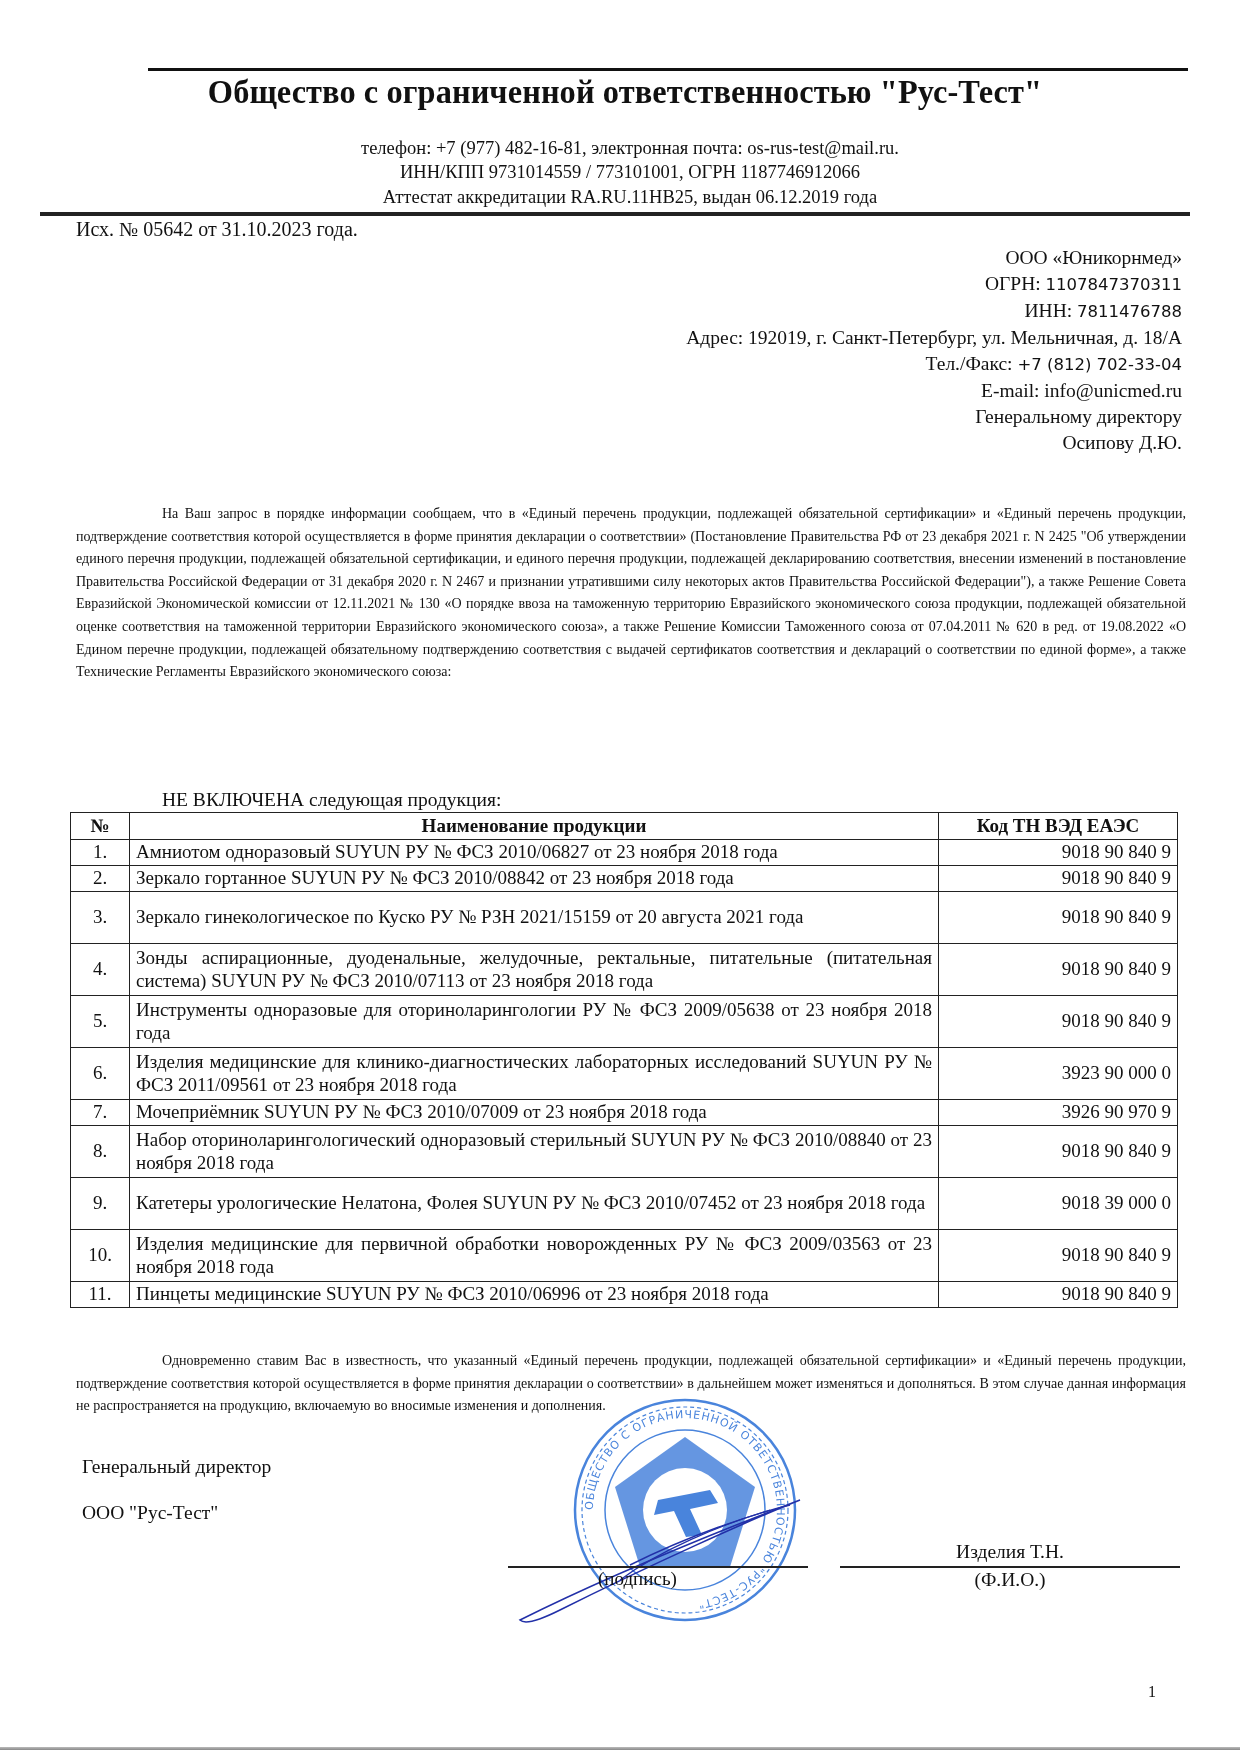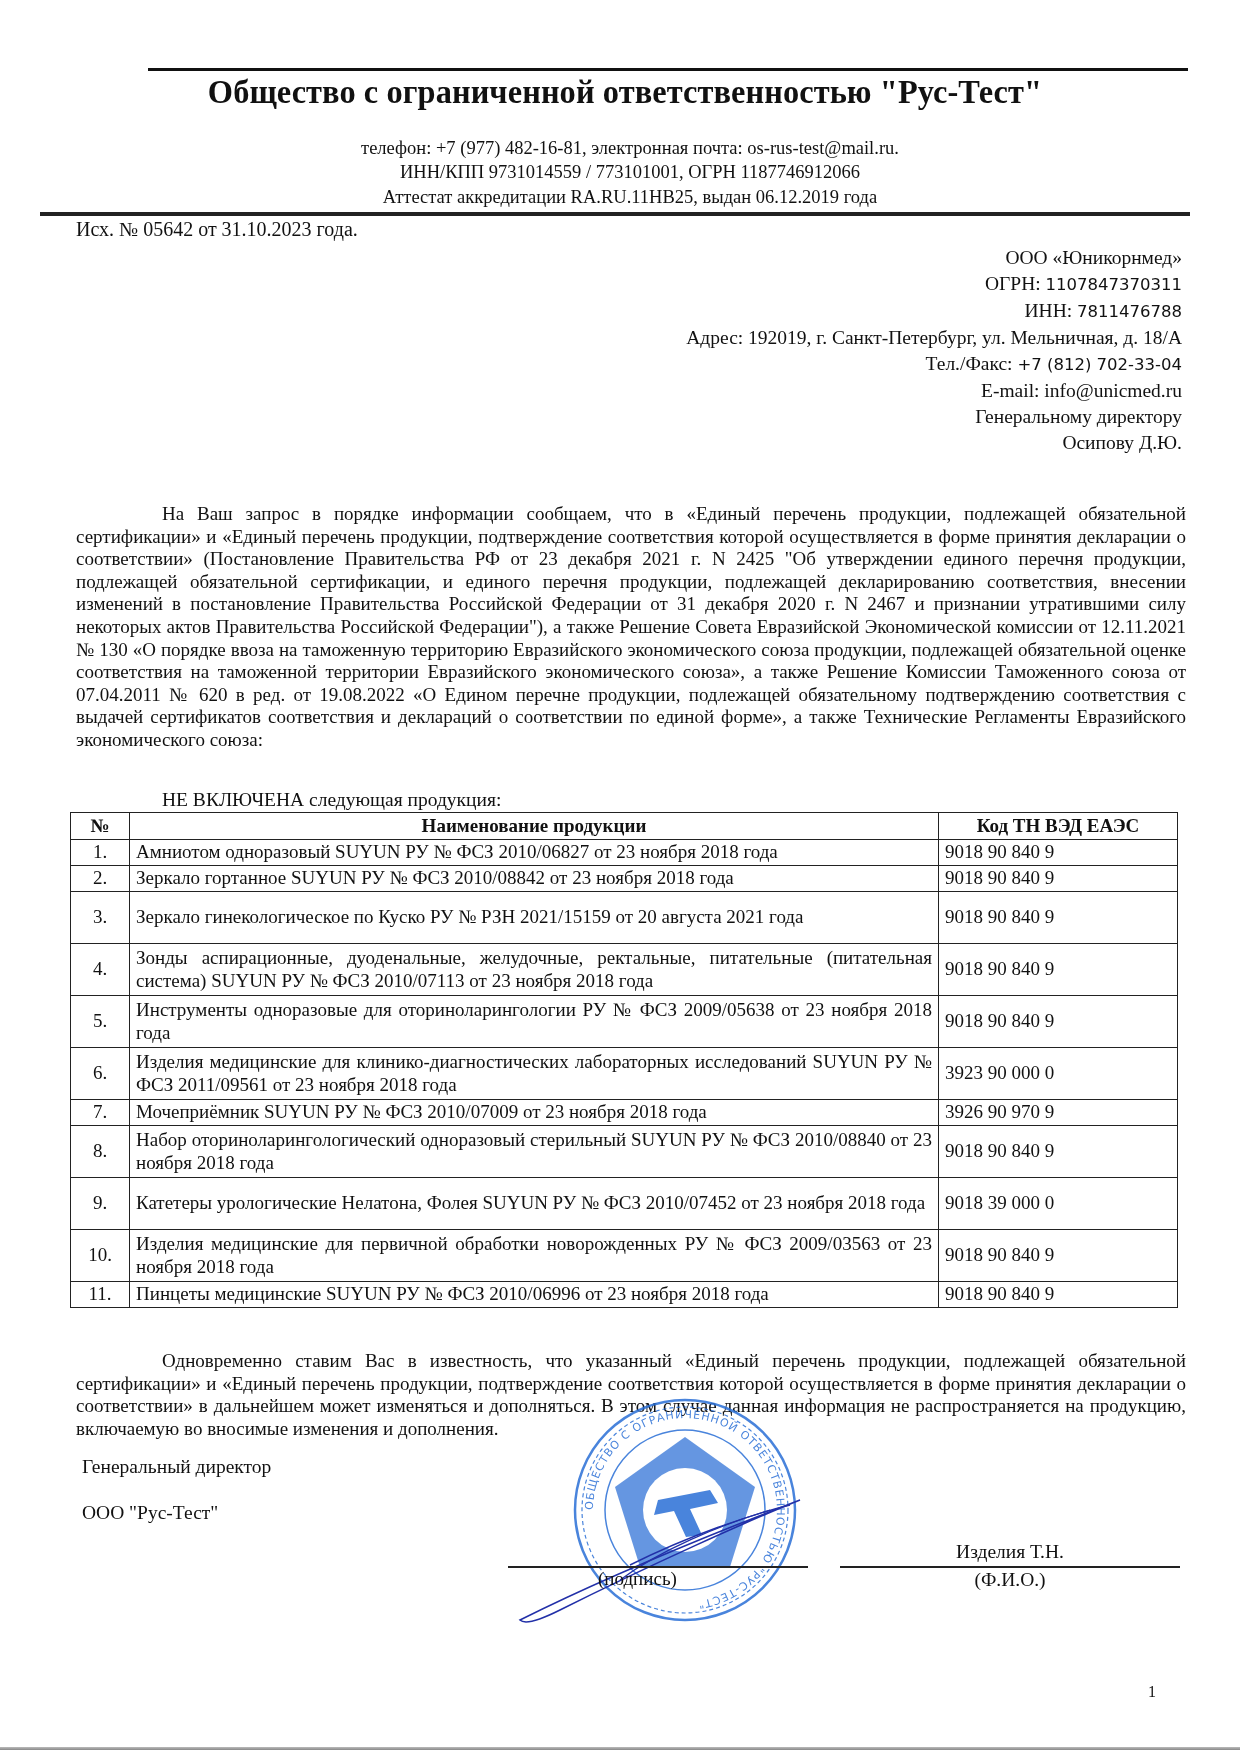--- a/index.html
+++ b/index.html
@@ -19,31 +19,31 @@
   .ref { position: absolute; left: 76px; top: 218px; font-size: 20px; }
 
   
   .addr { position: absolute; right: 58px; top: 245px; text-align: right; font-size: 19.5px; line-height: 26px; }
   .addr .mono { font-family: "DejaVu Sans", sans-serif; font-size: 16.5px; }
 
   .doc-title { position: absolute; left: 0; width: 1240px; top: 457px; text-align: center;
     font-size: 26px; font-weight: bold; letter-spacing: 0.5px; }
 
   
-  .body-text { position: absolute; left: 76px; width: 1110px; font-size: 19px; line-height: 22.6px; text-align: justify; }
+  .body-text { position: absolute; left: 76px; width: 1110px; font-size: 14px; line-height: 22.6px; text-align: justify; }
   .body-text .indent { display: inline-block; width: 86px; }
   .p1 { top: 503px; }
   .not-included { position: absolute; left: 162px; top: 789px; font-size: 19.5px; }
 
   
   table.products { position: absolute; left: 70px; top: 812px; width: 1108px; border-collapse: collapse; font-size: 19px; }
   table.products th, table.products td { border: 1.6px solid #222; padding: 0 6px; vertical-align: middle; line-height: 22.5px; }
   table.products th { font-weight: bold; height: 26px; text-align: center; }
   .col-num { width: 46px; text-align: center; }
-  .col-code { width: 226px; text-align: left; }
+  .col-code { width: 226px; text-align: right; }
   td.name { text-align: justify; text-align-last: left; }
 
   .p2 { top: 1350px; }
 
   .sig-role { position: absolute; left: 82px; top: 1456px; font-size: 19.5px; }
   .sig-org { position: absolute; left: 82px; top: 1502px; font-size: 19.5px; }
   .sig-line-1 { position: absolute; left: 508px; top: 1566px; width: 300px; height: 1.5px; background: #222; }
   .sig-caption-1 { position: absolute; left: 598px; top: 1568px; font-size: 19px; }
   .sig-line-2 { position: absolute; left: 840px; top: 1566px; width: 340px; height: 1.5px; background: #222; }
   .sig-name { position: absolute; left: 840px; width: 340px; top: 1541px; text-align: center; font-size: 19.5px; }

